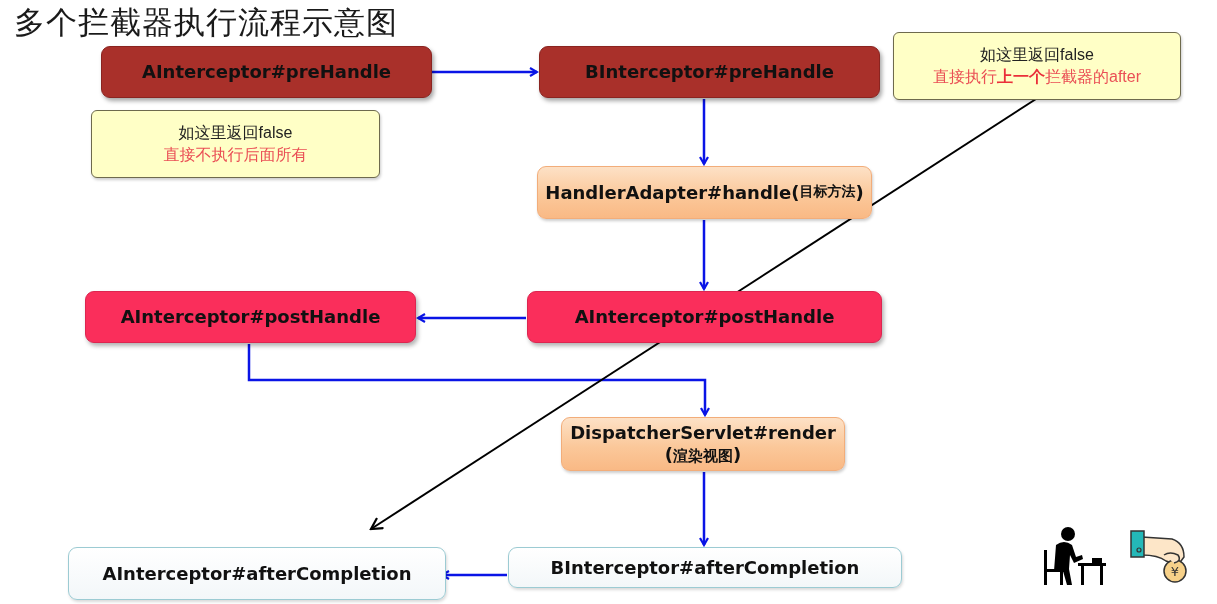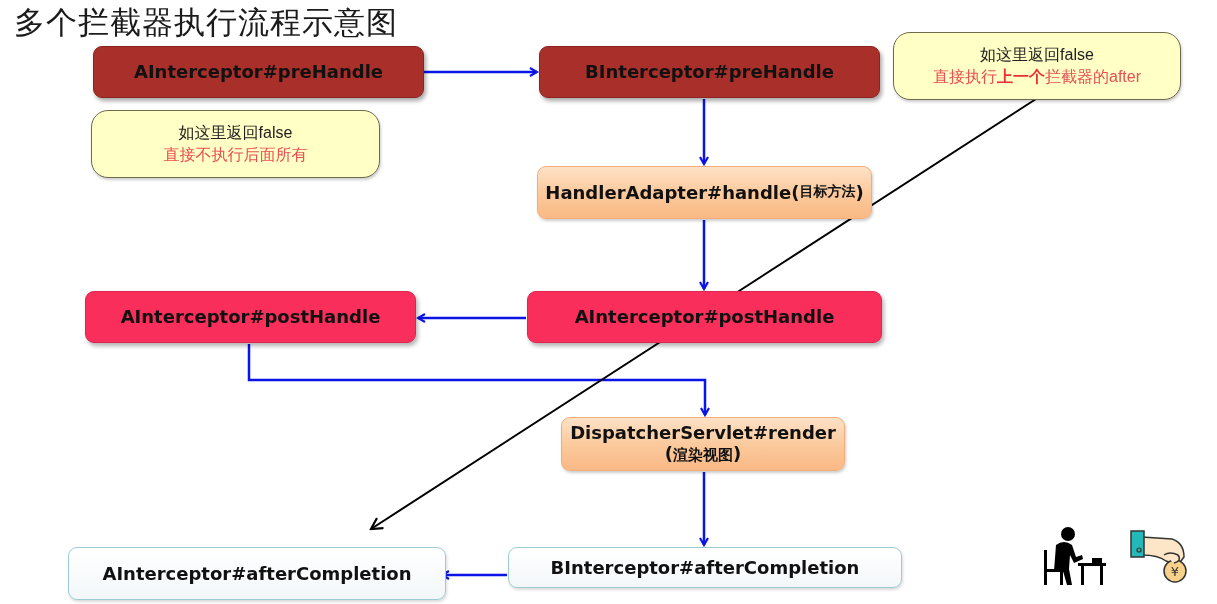--- a/index.html
+++ b/index.html
@@ -31,24 +31,24 @@
   .box.peach {
     background: linear-gradient(to bottom, #fde1c6 0%, #fbc89a 55%, #f9b985 100%);
     border: 1px solid #f2ad7a;
     box-shadow: 1px 2px 3px rgba(0,0,0,0.2);
   }
   .box.light {
     background: linear-gradient(to bottom, #ffffff 0%, #f3f7f9 100%);
     border: 1.5px solid #9ccbd3;
     box-shadow: 1px 2px 3px rgba(0,0,0,0.15);
   }
-  .small-cn { font-size: 14px; font-family: Liberation Mono, monospace; }
+  .small-cn { font-size: 14px; font-family: Liberation Serif, serif; }
   .note {
     position: absolute; box-sizing: border-box;
-    background: #ffffc6; border: 1.5px solid #6e6a4d; border-radius: 17px;
+    background: #ffffc6; border: 1.5px solid #6e6a4d; border-radius: 6px;
     box-shadow: 1px 2px 3px rgba(0,0,0,0.2);
     display: flex; flex-direction: column; align-items: center; justify-content: center;
     font-size: 16px; line-height: 1.4; text-align: center;
   }
   .note .line1 { color: #222; }
   .note .line2 { color: #ea4f55; }
   .note .emph { font-weight: bold; color: #ea2f3a; }
   svg.overlay { position: absolute; left: 0; top: 0; pointer-events: none; }
   .icon { position: absolute; }
 </style>
@@ -69,21 +69,21 @@
   <line x1="417" y1="72" x2="537" y2="72" stroke="#0a14e6" stroke-width="2.5" marker-end="url(#blueHead)"></line>
   <line x1="704" y1="99" x2="704" y2="164" stroke="#0a14e6" stroke-width="2.5" marker-end="url(#blueHead)"></line>
   <line x1="704" y1="220" x2="704" y2="289" stroke="#0a14e6" stroke-width="2.5" marker-end="url(#blueHead)"></line>
   <line x1="526" y1="318" x2="418" y2="318" stroke="#0a14e6" stroke-width="2.5" marker-end="url(#blueHead)"></line>
   <polyline points="249,344 249,380 705,380 705,415" fill="none" stroke="#0a14e6" stroke-width="2.5" marker-end="url(#blueHead)"></polyline>
   <line x1="704" y1="472" x2="704" y2="545" stroke="#0a14e6" stroke-width="2.5" marker-end="url(#blueHead)"></line>
   <line x1="507" y1="575" x2="442" y2="575" stroke="#0a14e6" stroke-width="2.5" marker-end="url(#blueHead)"></line>
   <line x1="1036" y1="99" x2="371" y2="529" stroke="#000" stroke-width="2" marker-end="url(#blackHead)"></line>
 </svg>
 
-<div class="box dark-red" style="left:93px;top:46px;width:331px;height:52px;">
+<div class="box dark-red" style="left:101px;top:46px;width:331px;height:52px;">
   <span>AInterceptor#preHandle</span>
 </div>
 <div class="box dark-red" style="left:539px;top:46px;width:341px;height:52px;">
   <span>BInterceptor#preHandle</span>
 </div>
 <div class="box peach" style="left:537px;top:166px;width:335px;height:53px;flex-direction:row;">
   <span>HandlerAdapter#handle(</span>
     <span class="small-cn">目标方法</span>
     <span>)</span>
 </div>

